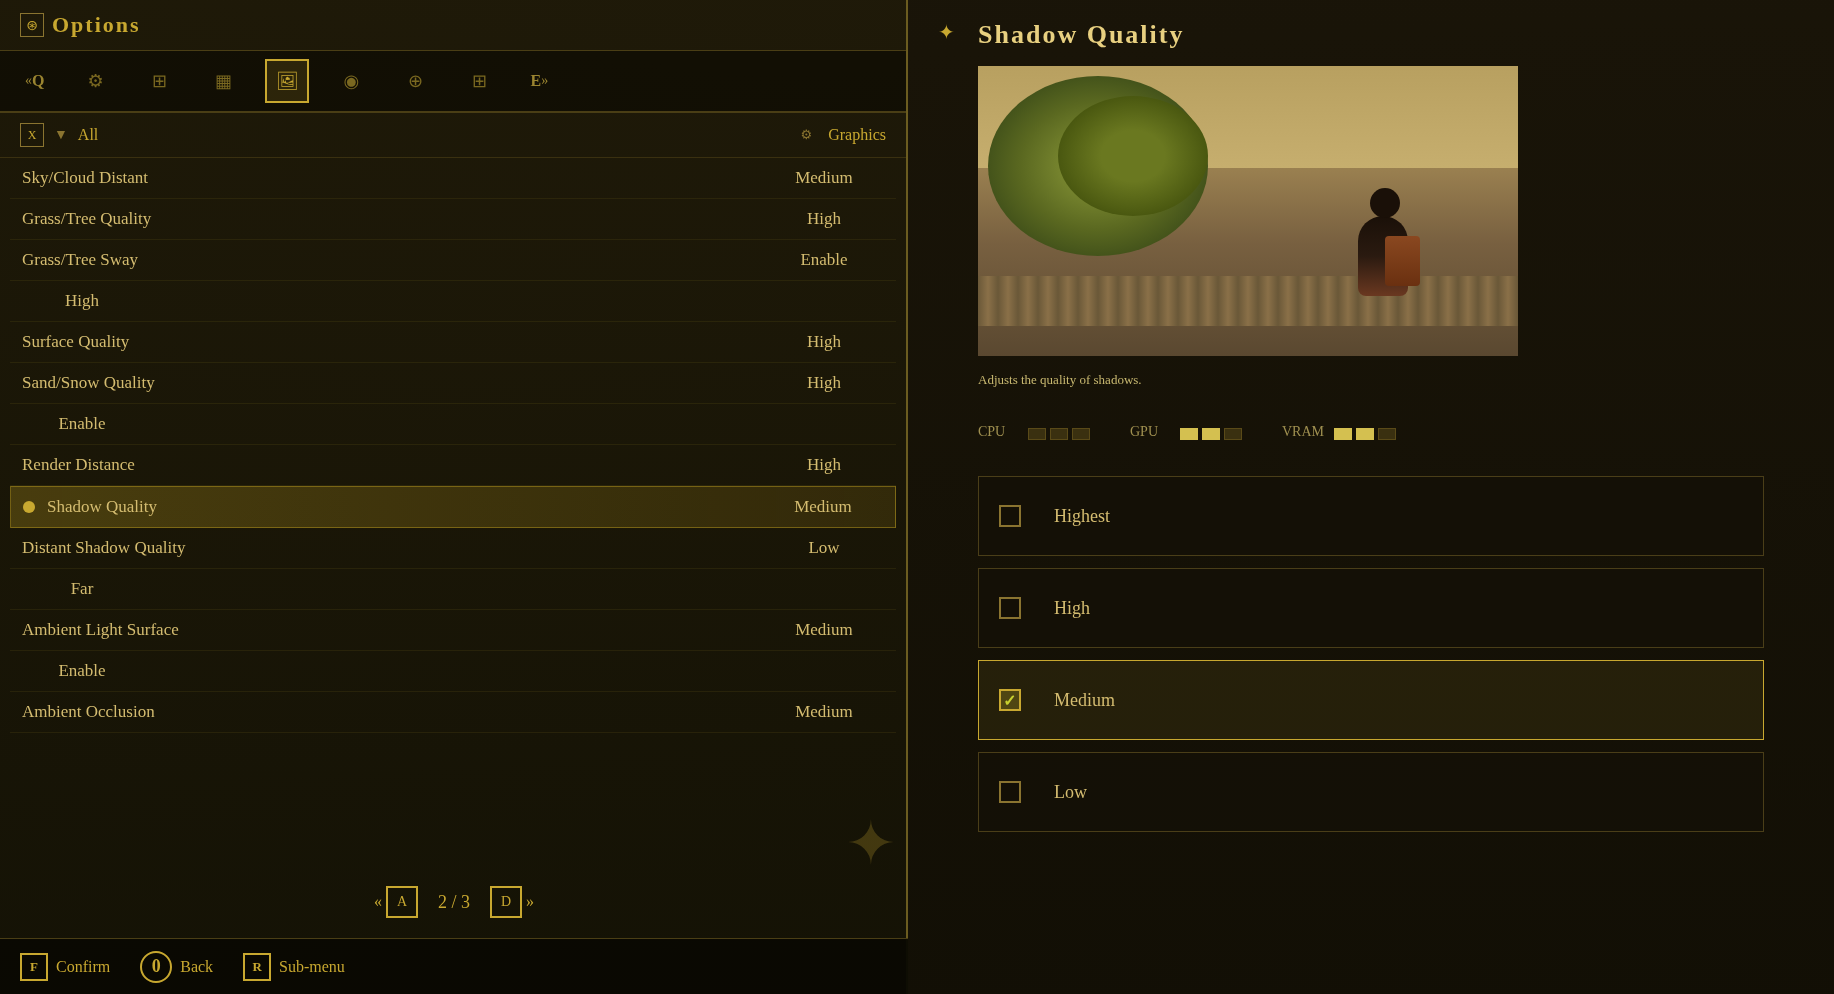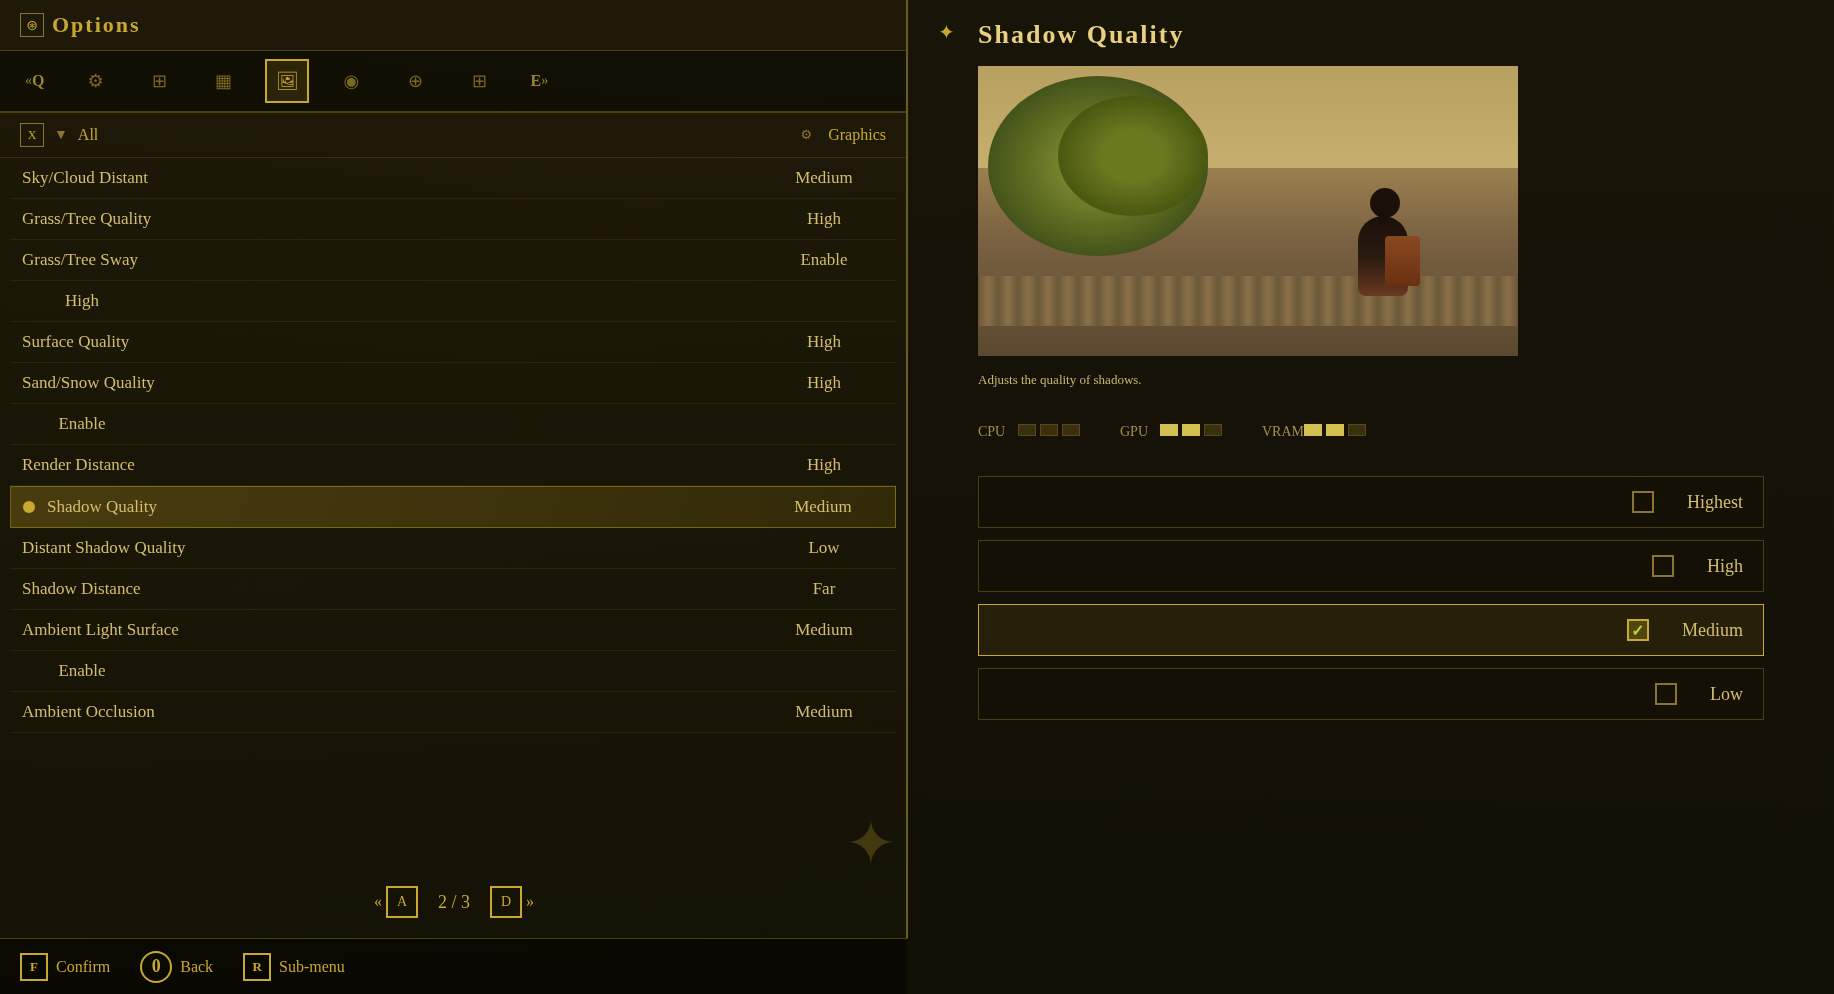--- a/index.html
+++ b/index.html
@@ -294,21 +294,22 @@
     .perf-bar {
       display: flex;
       align-items: center;
       gap: 40px;
       padding: 12px 40px;
       margin-bottom: 24px;
     }
 
     .perf-item {
       display: flex;
-      align-items: flex-start;
+      align-items: flex-end;
+      gap: 10px;
     }
 
     .perf-label {
       color: #a09050;
       font-size: 14px;
       min-width: 40px;
     }
 
     .perf-dots {
       display: flex;
@@ -334,25 +335,24 @@
       padding: 0 40px;
       display: flex;
       flex-direction: column;
       gap: 12px;
     }
 
     .option-row {
       display: flex;
       align-items: center;
       gap: 33px;
-      padding: 14px 20px;
+      padding: 28px 20px;
       border: 1px solid #4a3e18;
       background: rgba(20,16,6,0.8);
       cursor: pointer;
-      justify-content: flex-end;
     }
 
     .option-row.selected {
       border-color: #c8a830;
       background: rgba(200,168,48,0.1);
     }
 
     .option-checkbox {
       width: 22px;
       height: 22px;
@@ -498,21 +498,20 @@
     </div>
 
     <div class="setting-row">
 
       <span class="setting-name">Distant Shadow Quality</span>
       <span class="setting-value">Low</span>
     </div>
 
     <div class="setting-row">
 
-      <span class="setting-name">Shadow Distance</span>
       <span class="setting-value">Far</span>
     </div>
 
     <div class="setting-row">
 
       <span class="setting-name">Ambient Light Surface</span>
       <span class="setting-value">Medium</span>
     </div>
 
     <div class="setting-row">

